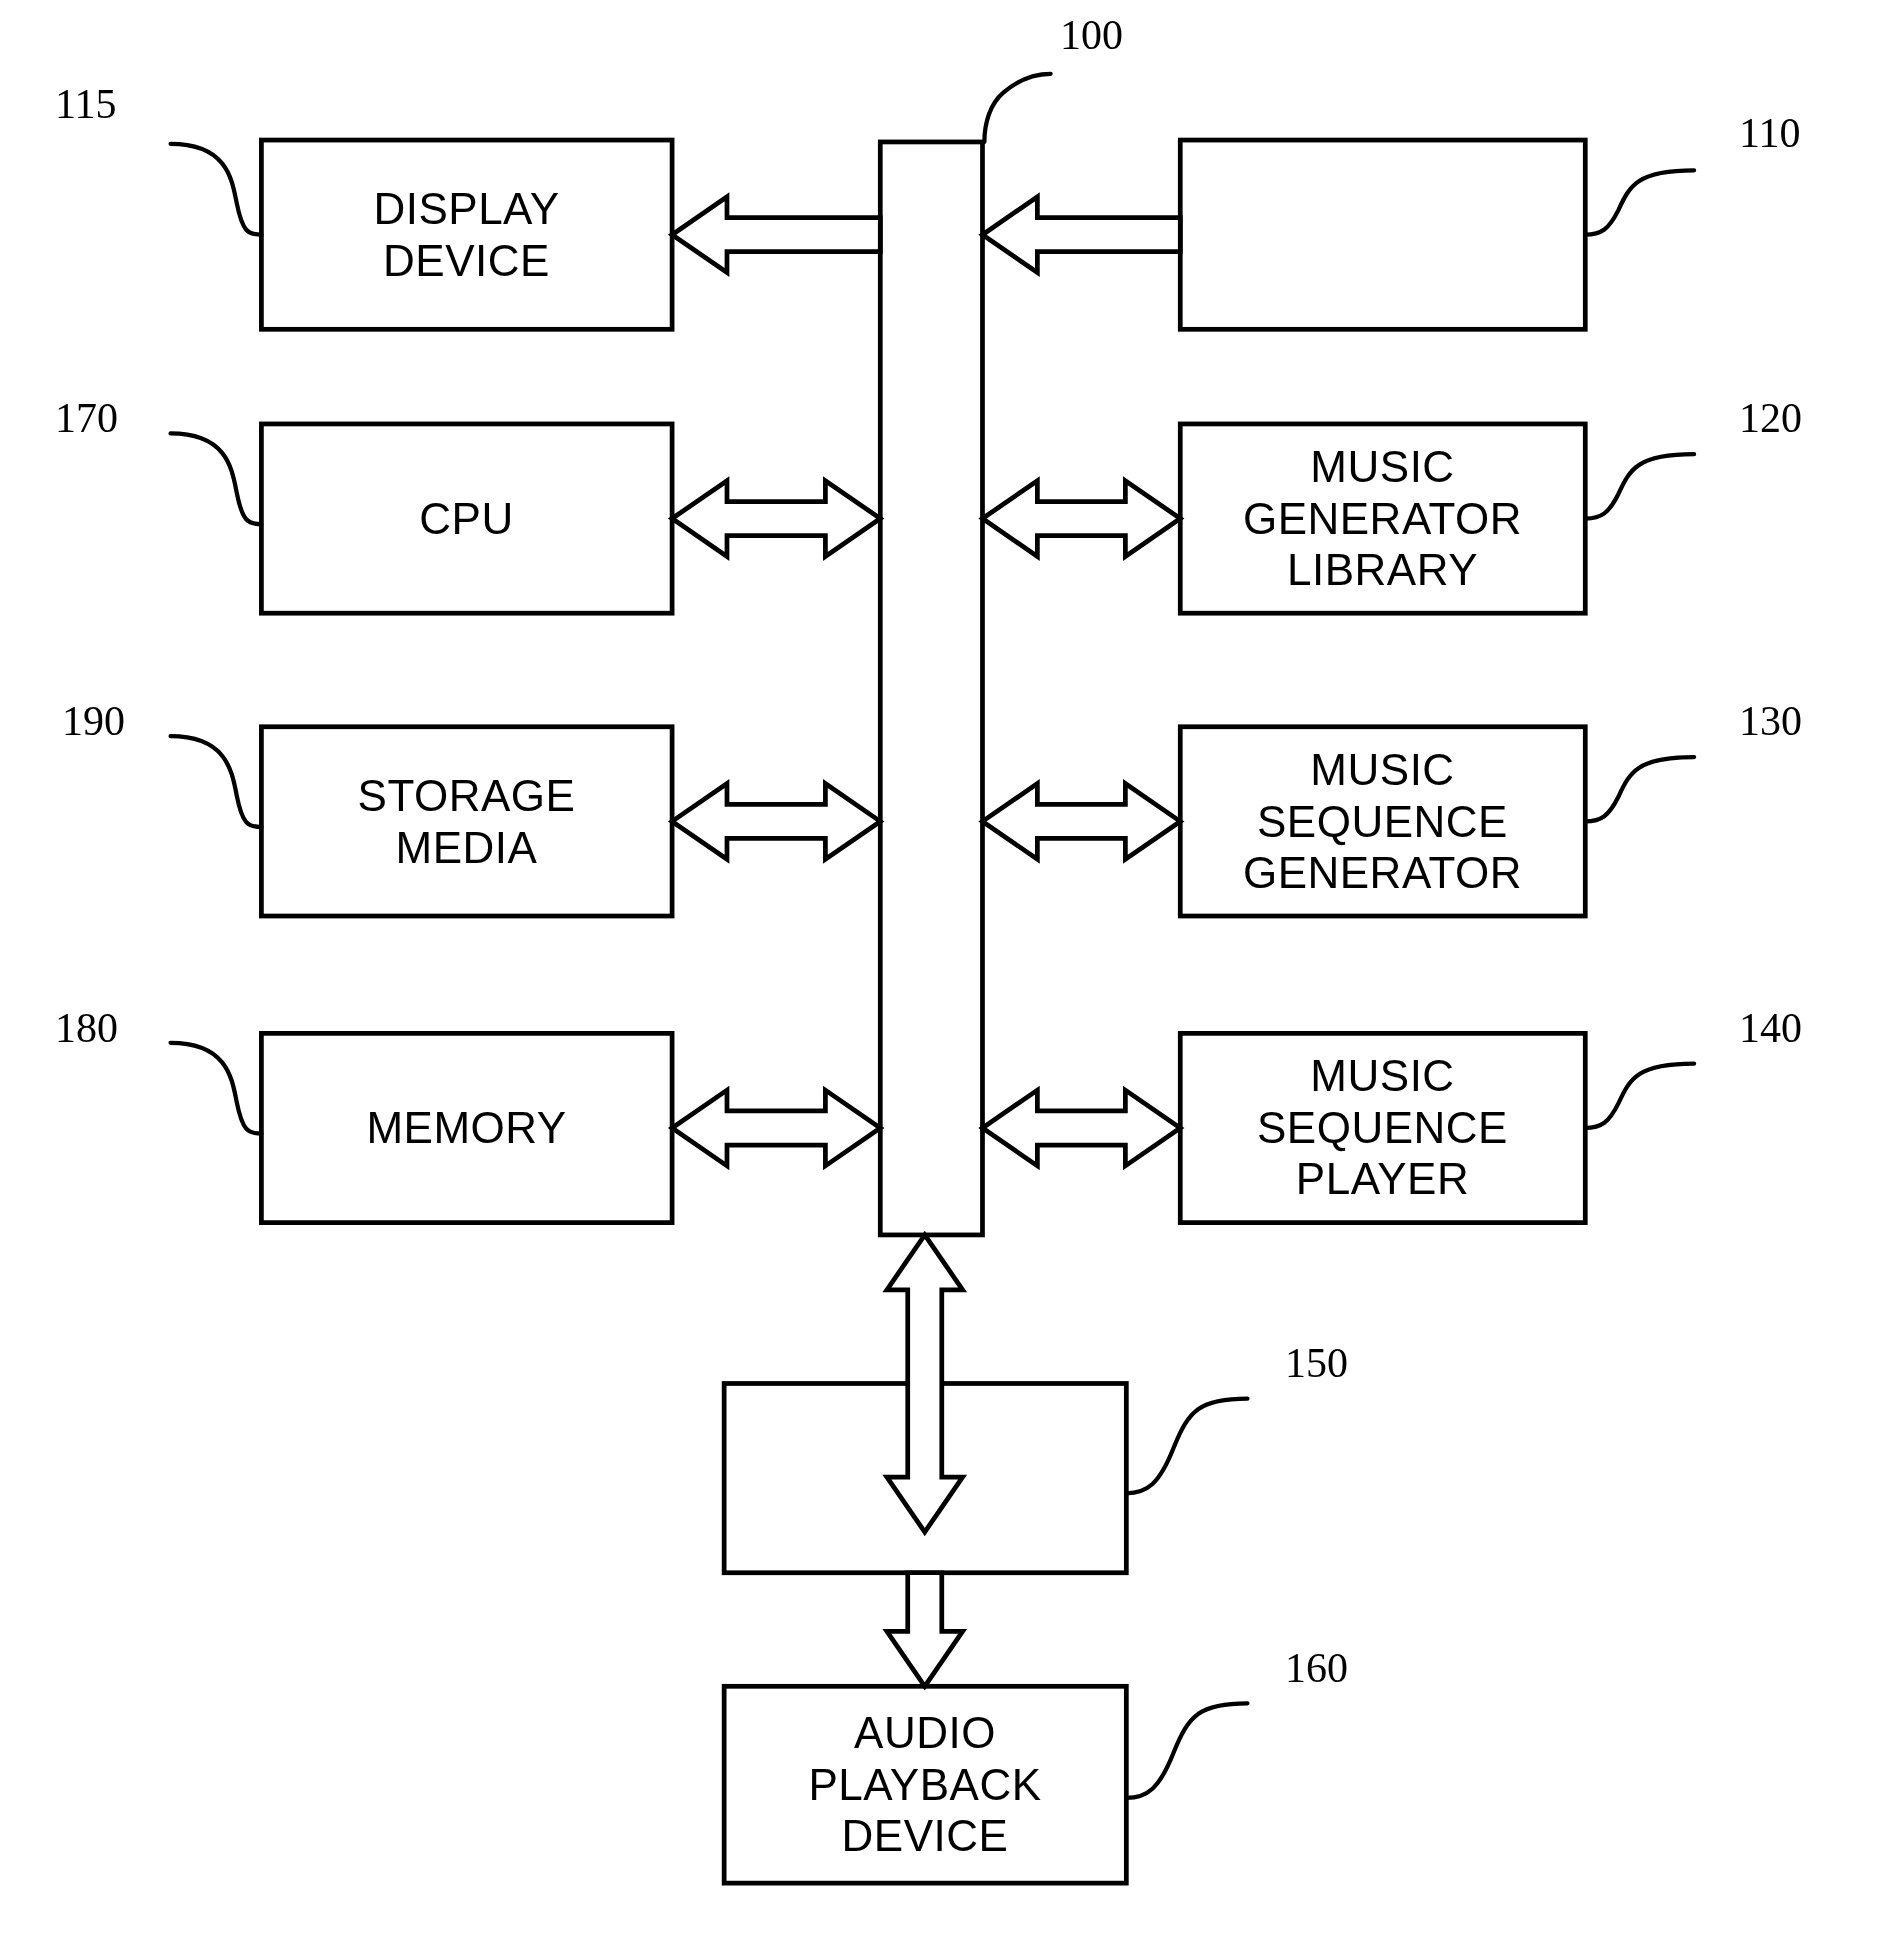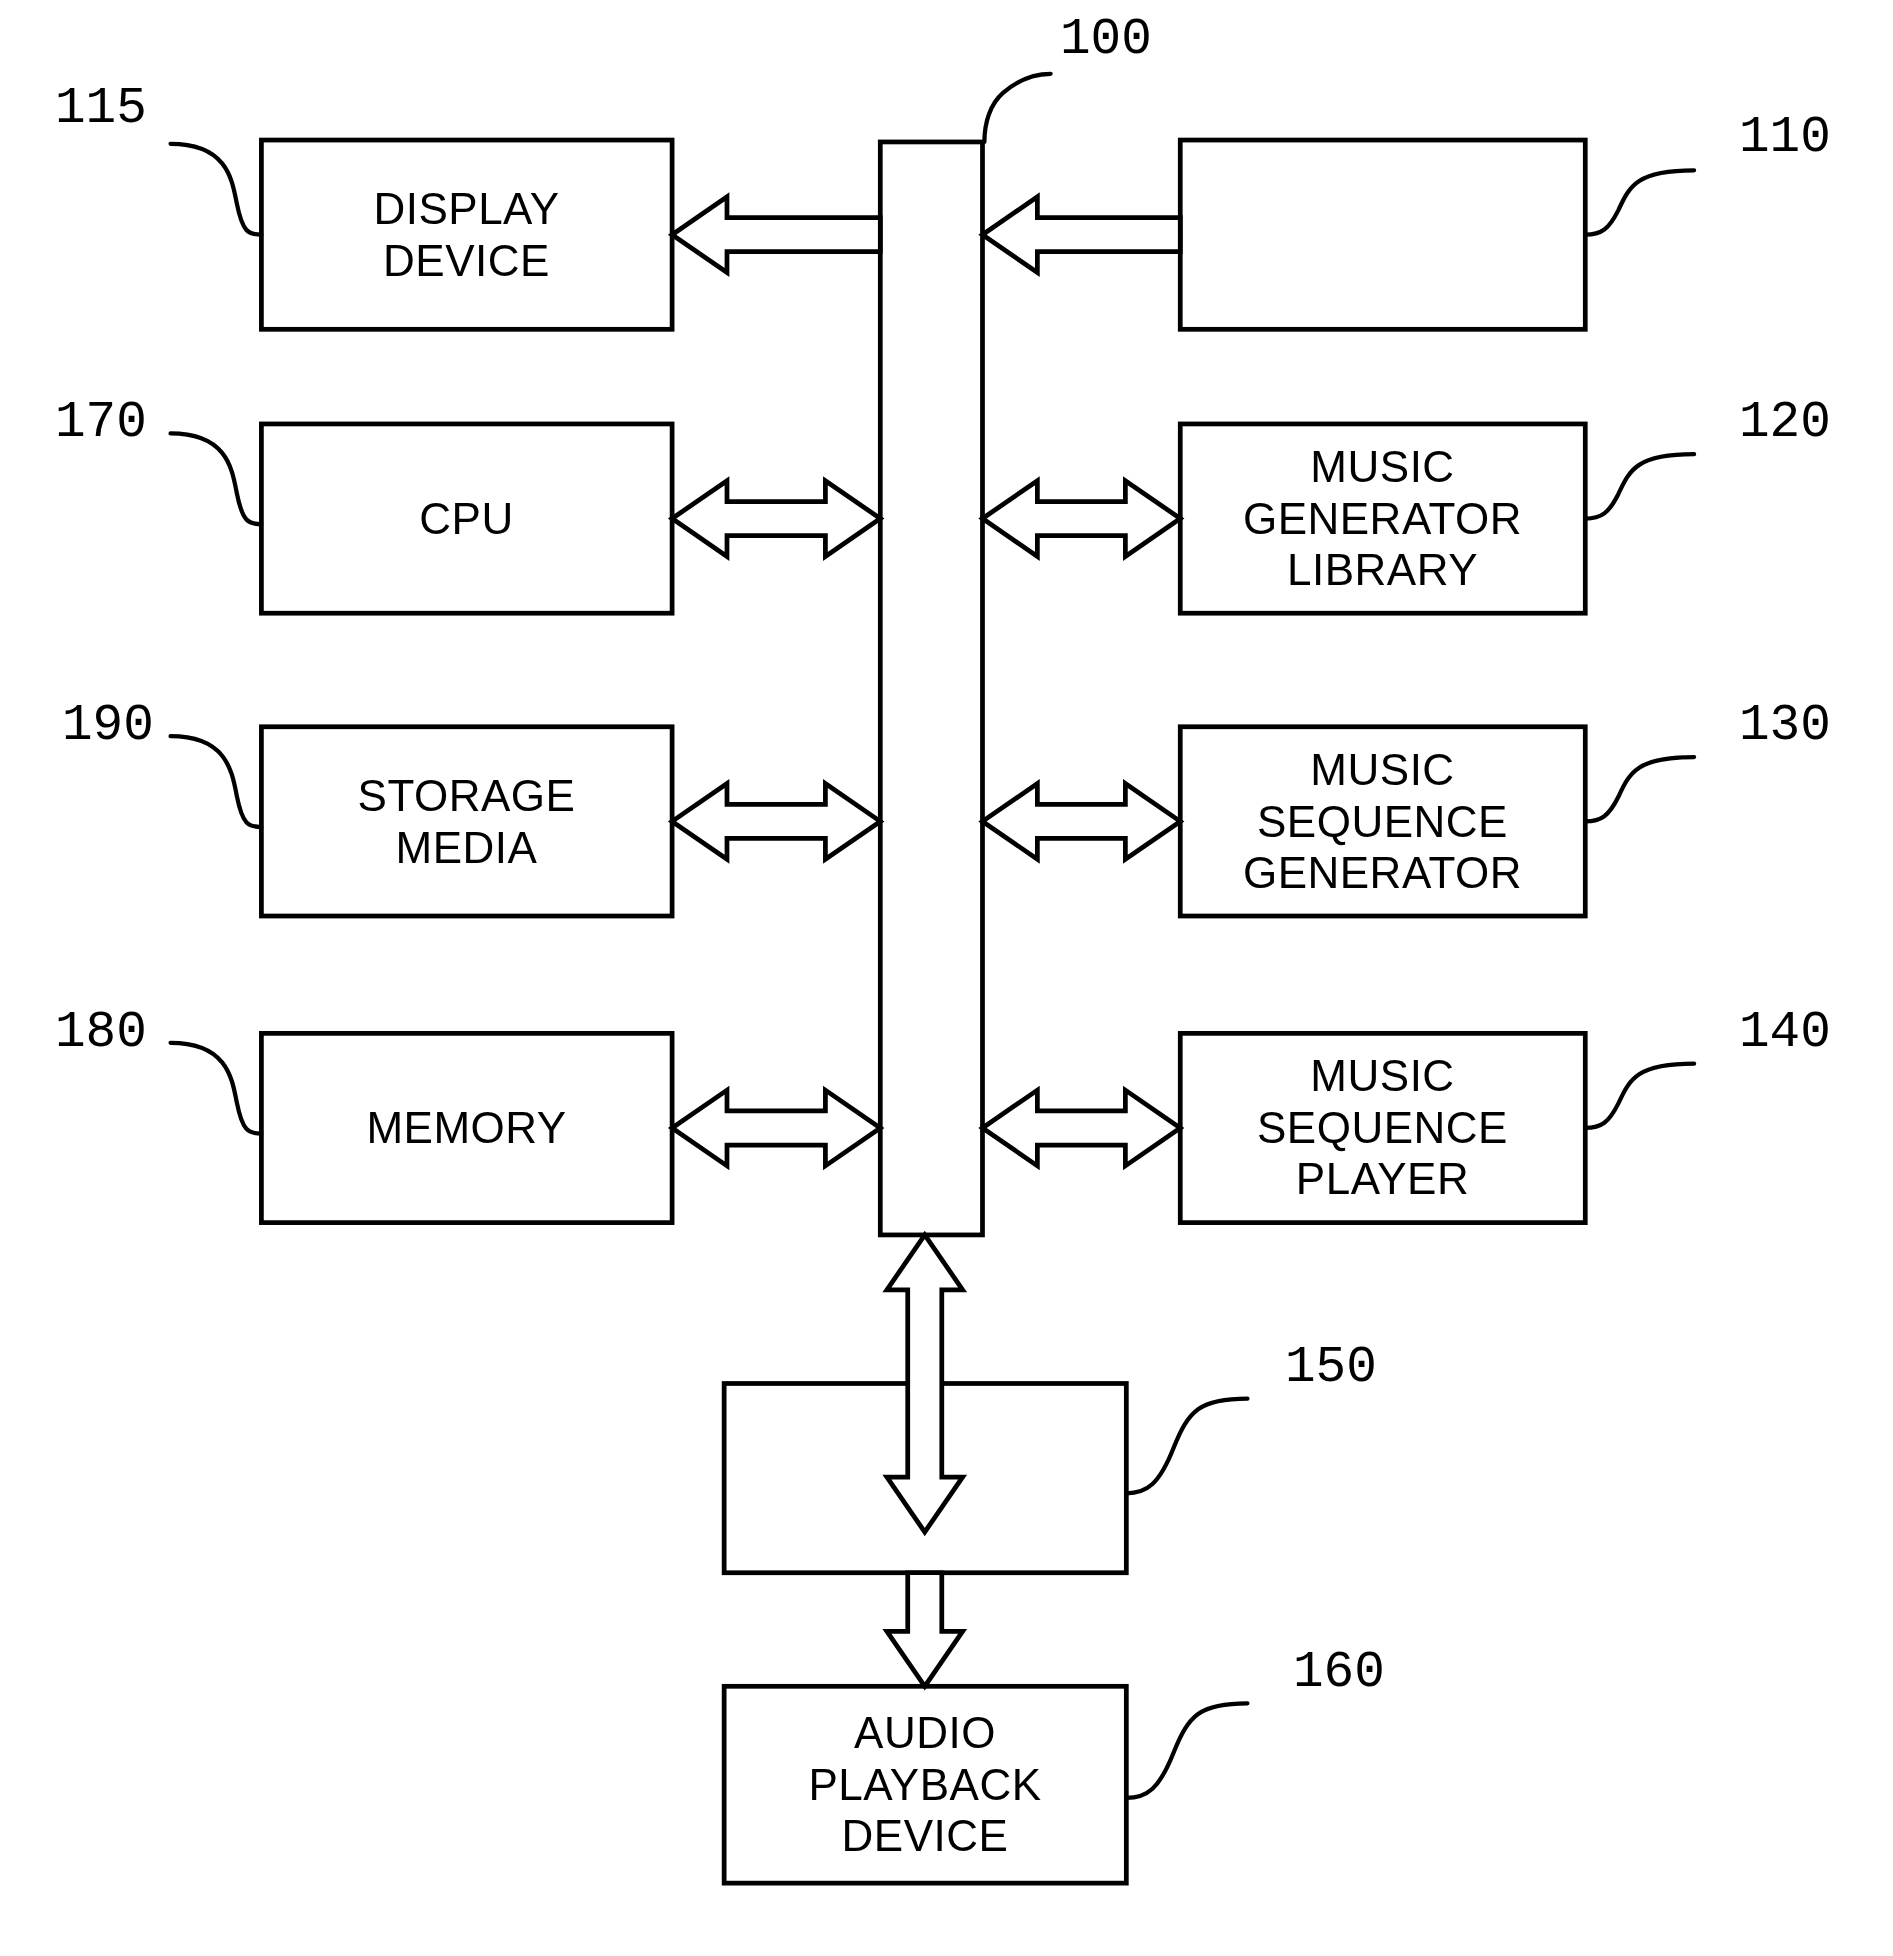--- a/index.html
+++ b/index.html
@@ -61,23 +61,23 @@
     font-family: "Liberation Sans", "DejaVu Sans", sans-serif;
     pointer-events: none;
   }
   .box-label span {
     display: block;
     white-space: nowrap;
   }
   .ref-num {
     position: absolute;
     color: #000000;
-    font-size: 51px;
+    font-size: 42px;
     line-height: 1;
-    font-family: Liberation Mono, monospace;
+    font-family: Liberation Serif, serif;
     white-space: nowrap;
   }
 </style>
 </head>
 <body>
 
 <div id="figure-root">
 
   <svg id="figure-svg" viewBox="0 0 2001 2067" xmlns="http://www.w3.org/2000/svg">
 
@@ -176,16 +176,16 @@
   <div class="ref-num" style="left:55px; top:83px;">115</div>
   <div class="ref-num" style="left:1060px; top:14px;">100</div>
   <div class="ref-num" style="left:1739px; top:112px;">110</div>
   <div class="ref-num" style="left:55px; top:397px;">170</div>
   <div class="ref-num" style="left:1739px; top:397px;">120</div>
   <div class="ref-num" style="left:62px; top:700px;">190</div>
   <div class="ref-num" style="left:1739px; top:700px;">130</div>
   <div class="ref-num" style="left:55px; top:1007px;text-align:right;">180</div>
   <div class="ref-num" style="left:1739px; top:1007px;">140</div>
   <div class="ref-num" style="left:1285px; top:1342px;">150</div>
-  <div class="ref-num" style="left:1285px; top:1647px;margin-left:8px;">160</div>
+  <div class="ref-num" style="left:1285px; top:1647px;">160</div>
 
 </div>
 
 
 </body></html>

